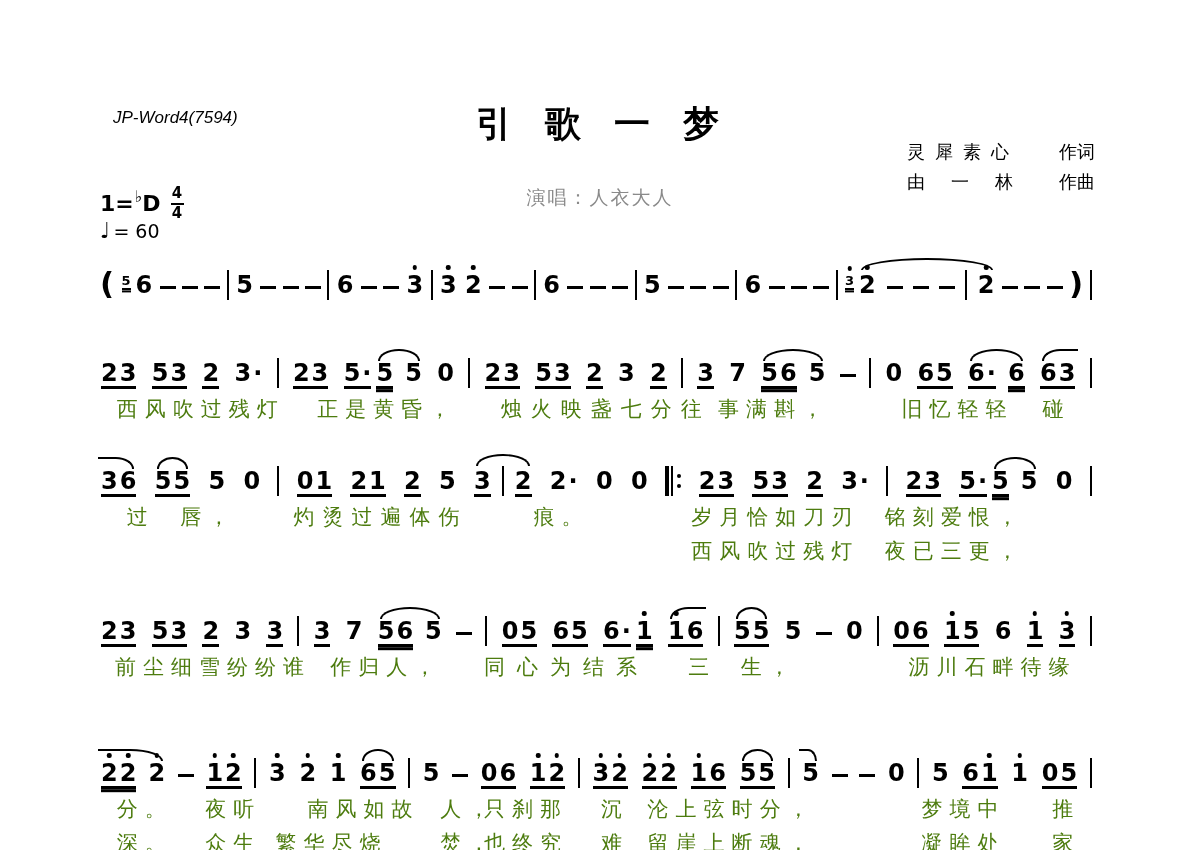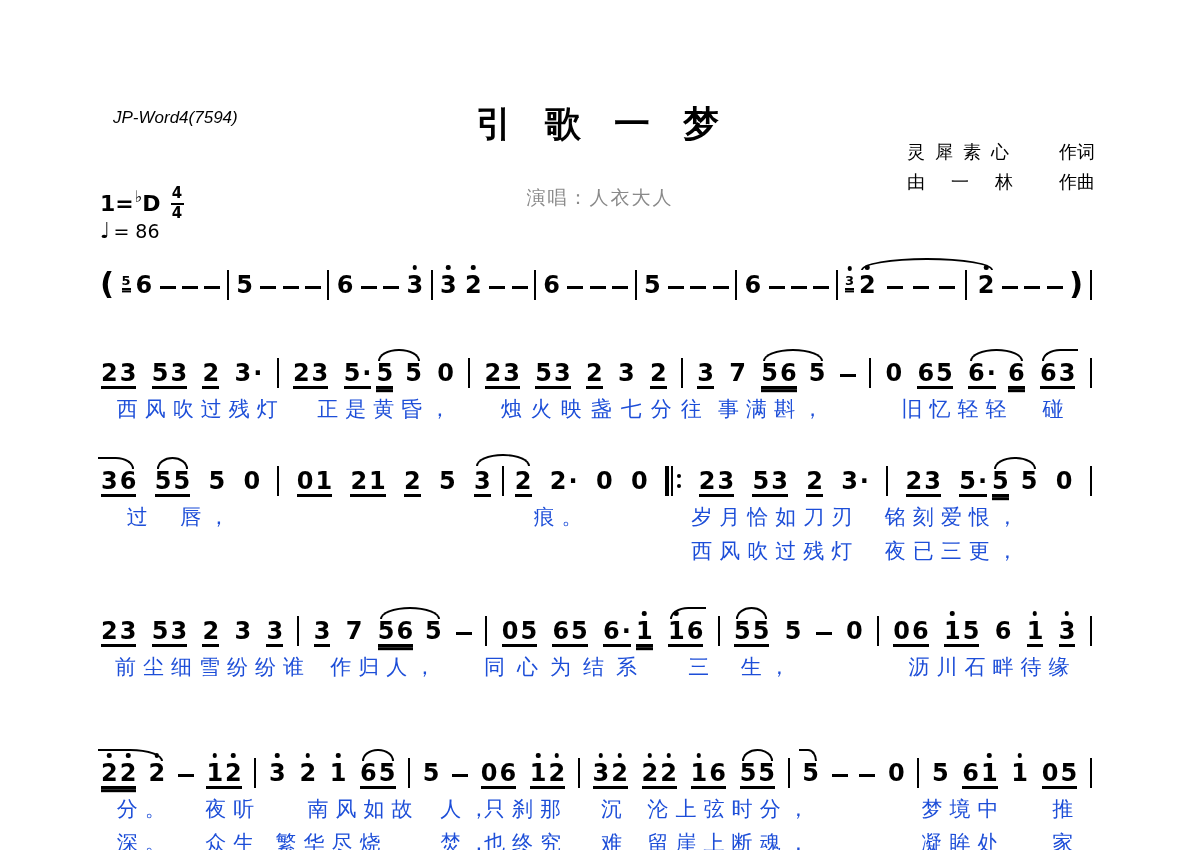--- a/index.html
+++ b/index.html
@@ -22,21 +22,21 @@
   .fbar{width:13px;height:1.8px;background:#000;margin:1px 0;}
   .tempo{position:absolute;left:100px;top:220px;font-size:19px;font-family:"DejaVu Sans",sans-serif;
          display:flex;align-items:center;gap:3px;}
   .qnote{font-size:22px;line-height:1;}
 
   .sys{position:absolute;left:100px;width:992px;}
   .s1{top:256px}.s2{top:344px}.s3{top:452px}.s4{top:602px}.s5{top:744px}
   .notes{display:flex;justify-content:space-between;align-items:flex-end;height:48px;}
   .lyr{position:relative;height:31px;margin-top:3px;}
   .lseg{position:absolute;top:0;white-space:nowrap;font-family:Liberation Mono, monospace;
-        font-size:21px;letter-spacing:7px;color:#1d4ed8;}
+        font-size:21px;letter-spacing:7px;color:#4d7c0f;}
 
   .nt{display:inline-flex;align-items:flex-end;}
   .uw{position:relative;display:inline-flex;padding-bottom:7px;}
   .ch{position:relative;display:inline-block;font-family:"DejaVu Sans",sans-serif;
       font-weight:bold;font-size:24px;line-height:1;padding:0 1px;}
   .ch.hi::before{content:"";position:absolute;top:-8px;left:50%;transform:translateX(-50%);
       width:4.5px;height:4.5px;border-radius:50%;background:#000;}
   .u1::after,.u2::after{content:"";position:absolute;left:1px;right:1px;bottom:3.5px;
       height:2.2px;background:#000;}
   .u2::after{box-shadow:0 3.2px 0 #000;}
@@ -82,21 +82,21 @@
       <span class="flat">♭</span>
       <span>D</span>
     <span class="meter">
       <span>4</span>
       <span class="fbar"></span>
       <span>4</span>
     </span>
   </div>
   <div class="tempo">
     <span class="qnote">♩</span>
-    <span>= 86</span>
+    <span>= 60</span>
   </div>
   <div id="music">
       <div class="sys s1">
         <div class="notes">
           <span class="par">(</span>
           <span class="tgrp">
             <span class="nt sm">
               <span class="uw u2">
                 <span class="ch">5</span>
               </span>
@@ -498,20 +498,21 @@
           <span class="nt">
             <span class="uw">
               <span class="ch">0</span>
             </span>
           </span>
           <span class="bl"></span>
         </div>
         <div class="lyr">
           <span class="lseg" style="left: 2.7%;">过</span>
           <span class="lseg" style="left: 8.1%;">唇，</span>
+          <span class="lseg" style="left: 19.5%; letter-spacing: 8px;">灼烫过遍体伤</span>
           <span class="lseg" style="left: 43.7%;">痕。</span>
           <span class="lseg" style="left: 59.6%;">岁月恰如刀刃</span>
           <span class="lseg" style="left: 79.1%;">铭刻爱恨，</span>
         </div>
         <div class="lyr">
           <span class="lseg" style="left: 59.6%;">西风吹过残灯</span>
           <span class="lseg" style="left: 79.1%;">夜已三更，</span>
         </div>
       </div>
       <div class="sys s4">

